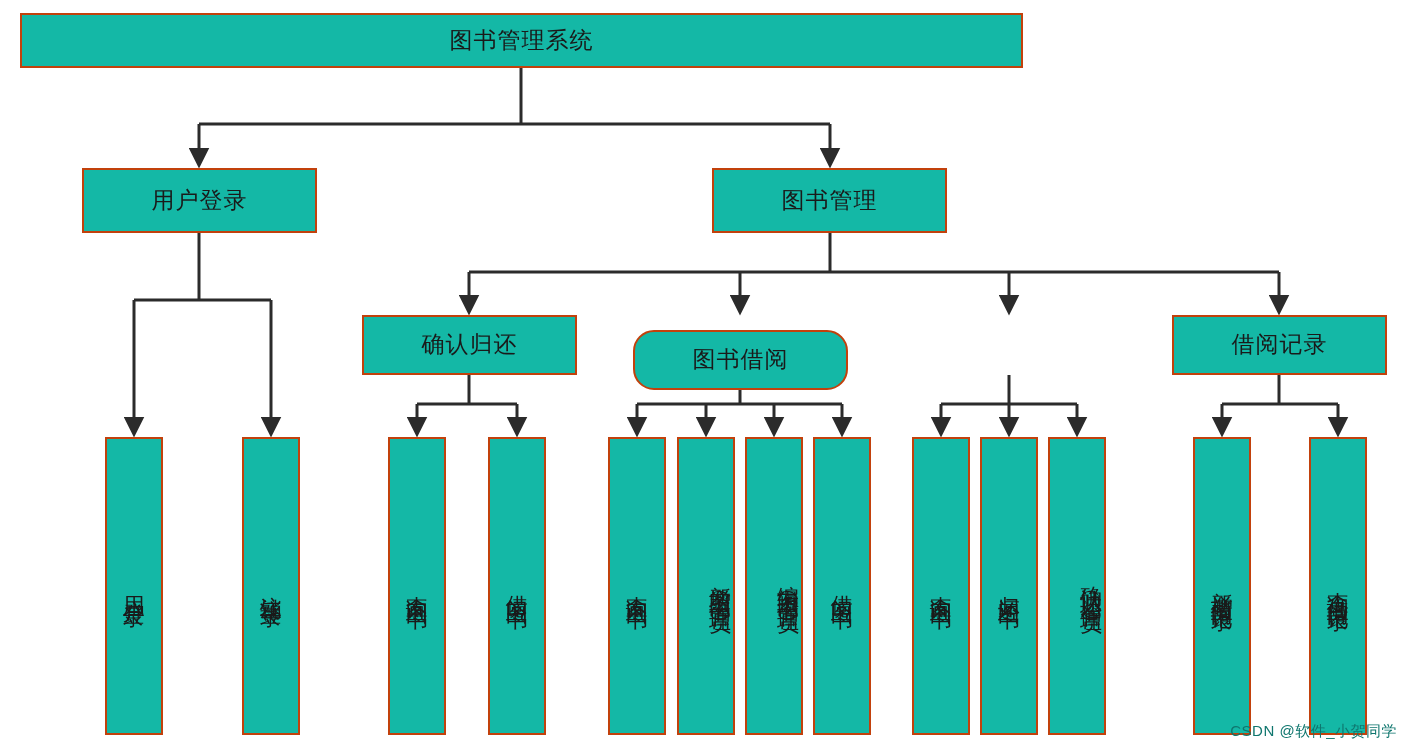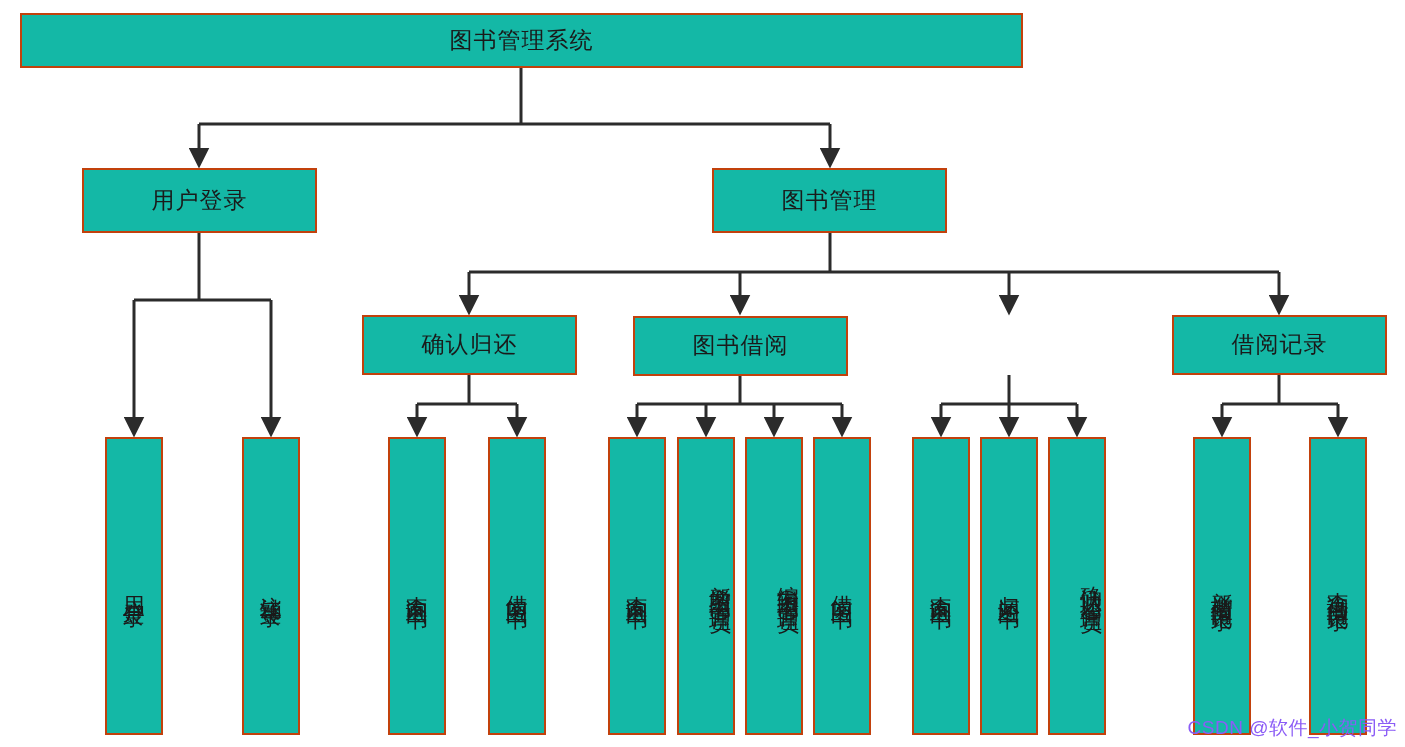--- a/index.html
+++ b/index.html
@@ -58,22 +58,22 @@
     align-items: center;
   }
   .node-label {
     display: block;
     white-space: nowrap;
   }
   #watermark {
     position: absolute;
     right: 8px;
     bottom: 6px;
-    font-size: 19px;
-    color: #8b5cf6;
+    font-size: 15px;
+    color: #0f766e;
     letter-spacing: 0.5px;
     white-space: nowrap;
     user-select: none;
   }
 </style>
 </head>
 <body>
 
 <div id="canvas">
 
@@ -134,21 +134,21 @@
   <div class="node horiz" style="left:82px; top:168px; width:235px; height:65px;">
     <span class="node-label">用户登录</span>
   </div>
   <div class="node horiz" style="left:712px; top:168px; width:235px; height:65px;">
     <span class="node-label">图书管理</span>
   </div>
 
   <div class="node horiz" style="left:362px; top:315px; width:215px; height:60px;">
     <span class="node-label">确认归还</span>
   </div>
-  <div class="node horiz" style="left:633px; top:316px; width:215px; height:60px;">
+  <div class="node horiz" style="left:633px; top:330px; width:215px; height:60px;border-radius:21px;">
     <span class="node-label">图书借阅</span>
   </div>
   <div class="node horiz" style="left:1172px; top:315px; width:215px; height:60px;">
     <span class="node-label">借阅记录</span>
   </div>
 
   <div class="node vert mid" style="left:105px; top:437px; width:58px; height:298px;">
     <span class="node-label">用户登录</span>
   </div>
   <div class="node vert mid" style="left:242px; top:437px; width:58px; height:298px;">

